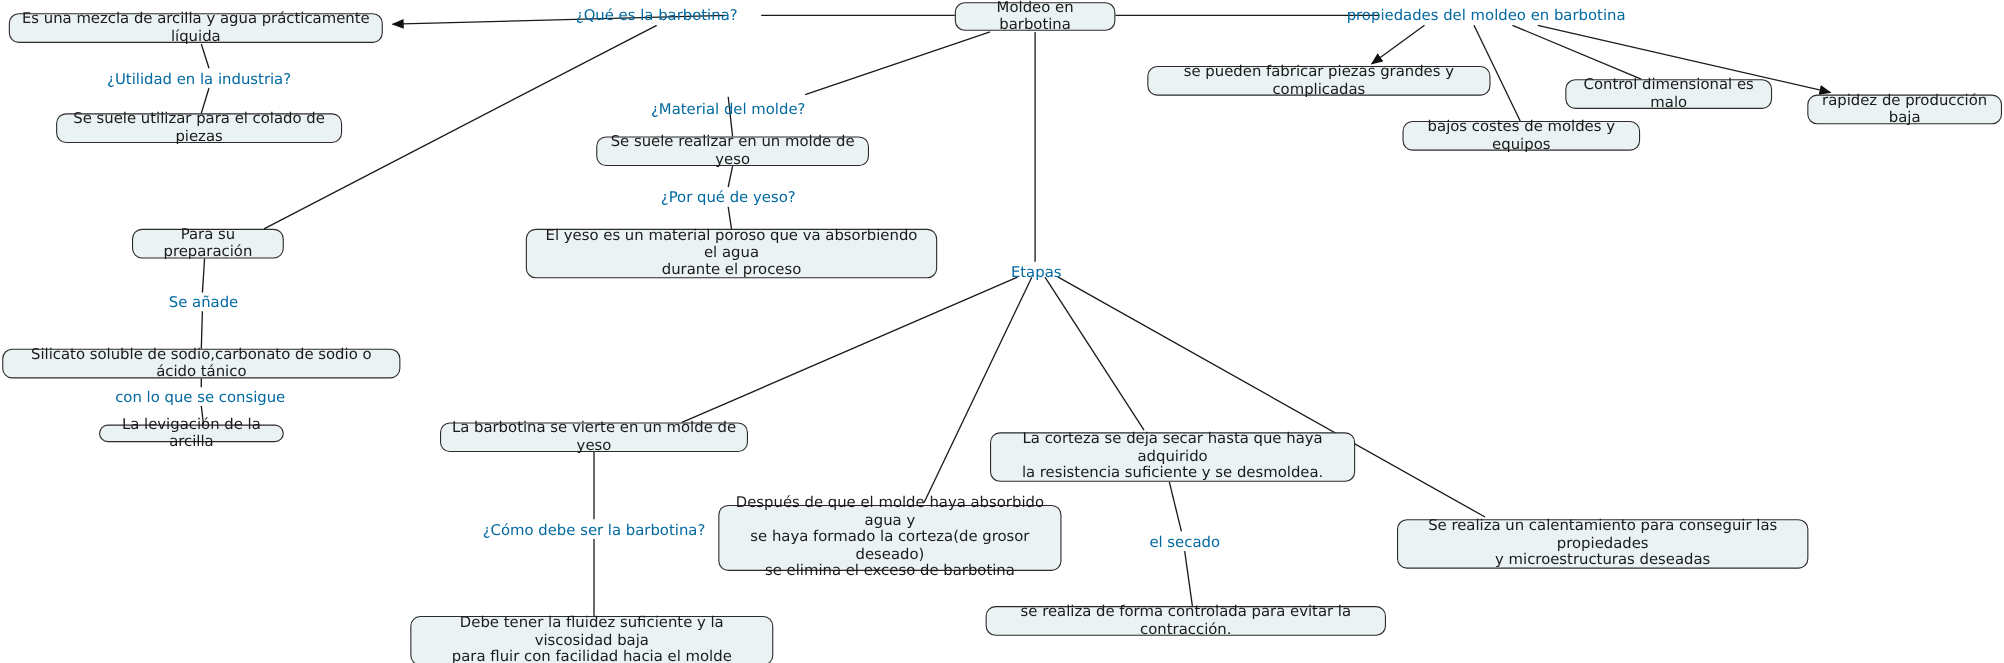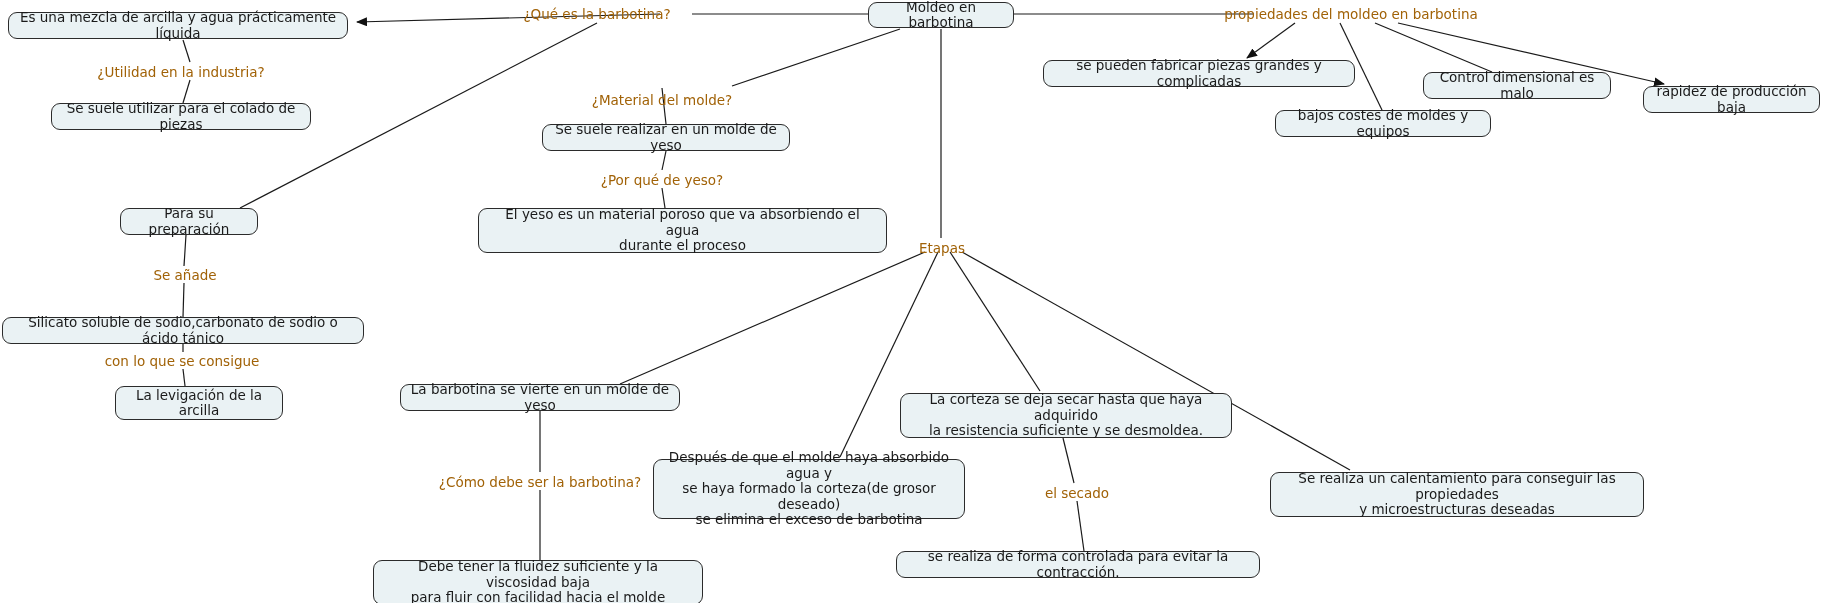--- a/index.html
+++ b/index.html
@@ -35,21 +35,21 @@
     text-align: center;
     display: flex;
     align-items: center;
     justify-content: center;
     padding: 3px 9px;
     white-space: pre-line;
     box-shadow: 0 0 0 0 rgba(0,0,0,0);
   }
   .linklabel {
     position: absolute;
-    color: #a16207;
+    color: #0369a1;
     font-size: 13.5px;
     line-height: 15px;
     background: transparent;
     white-space: nowrap;
     text-align: center;
     transform: translateX(-50%);
   }
 </style>
 </head>
 <body>
@@ -92,23 +92,23 @@
         <path d="M 1077 501 L 1084 551" fill="none" stroke="#1a1a1a" stroke-width="1.2"></path>
       </g>
   </svg>
 
   <div id="node-layer">
       <div class="node" style="left: 868px; top: 2px; width: 146px; height: 26px;">Moldeo en barbotina</div>
       <div class="node" style="left: 8px; top: 12px; width: 340px; height: 27px;">Es una mezcla de arcilla y agua prácticamente líquida</div>
       <div class="node" style="left: 51px; top: 103px; width: 260px; height: 27px;">Se suele utilizar para el colado de piezas</div>
       <div class="node" style="left: 120px; top: 208px; width: 138px; height: 27px;">Para su preparación</div>
       <div class="node" style="left: 2px; top: 317px; width: 362px; height: 27px;">Silicato soluble de sodio,carbonato de sodio o ácido tánico</div>
-      <div class="node" style="left: 115px; top: 386px; width: 168px; height: 34px;">La levigación de la arcilla</div>
+      <div class="node" style="left: 90px; top: 386px; width: 168px; height: 16px;">La levigación de la arcilla</div>
       <div class="node" style="left: 542px; top: 124px; width: 248px; height: 27px;">Se suele realizar en un molde de yeso</div>
-      <div class="node" style="left: 478px; top: 208px; width: 409px; height: 45px;">El yeso es un material poroso que va absorbiendo el agua
+      <div class="node" style="left: 478px; top: 208px; width: 374px; height: 45px;">El yeso es un material poroso que va absorbiendo el agua
 durante el proceso</div>
       <div class="node" style="left: 1043px; top: 60px; width: 312px; height: 27px;">se pueden fabricar piezas grandes y complicadas</div>
       <div class="node" style="left: 1275px; top: 110px; width: 216px; height: 27px;">bajos costes de moldes y equipos</div>
       <div class="node" style="left: 1423px; top: 72px; width: 188px; height: 27px;">Control dimensional es malo</div>
       <div class="node" style="left: 1643px; top: 86px; width: 177px; height: 27px;">rapidez de producción baja</div>
       <div class="node" style="left: 400px; top: 384px; width: 280px; height: 27px;">La barbotina se vierte en un molde de yeso</div>
       <div class="node" style="left: 373px; top: 560px; width: 330px; height: 45px;">Debe tener la fluidez suficiente y la viscosidad baja
 para fluir con facilidad hacia el molde</div>
       <div class="node" style="left: 653px; top: 459px; width: 312px; height: 60px;">Después de que el molde haya absorbido agua y
 se haya formado la corteza(de grosor deseado)

